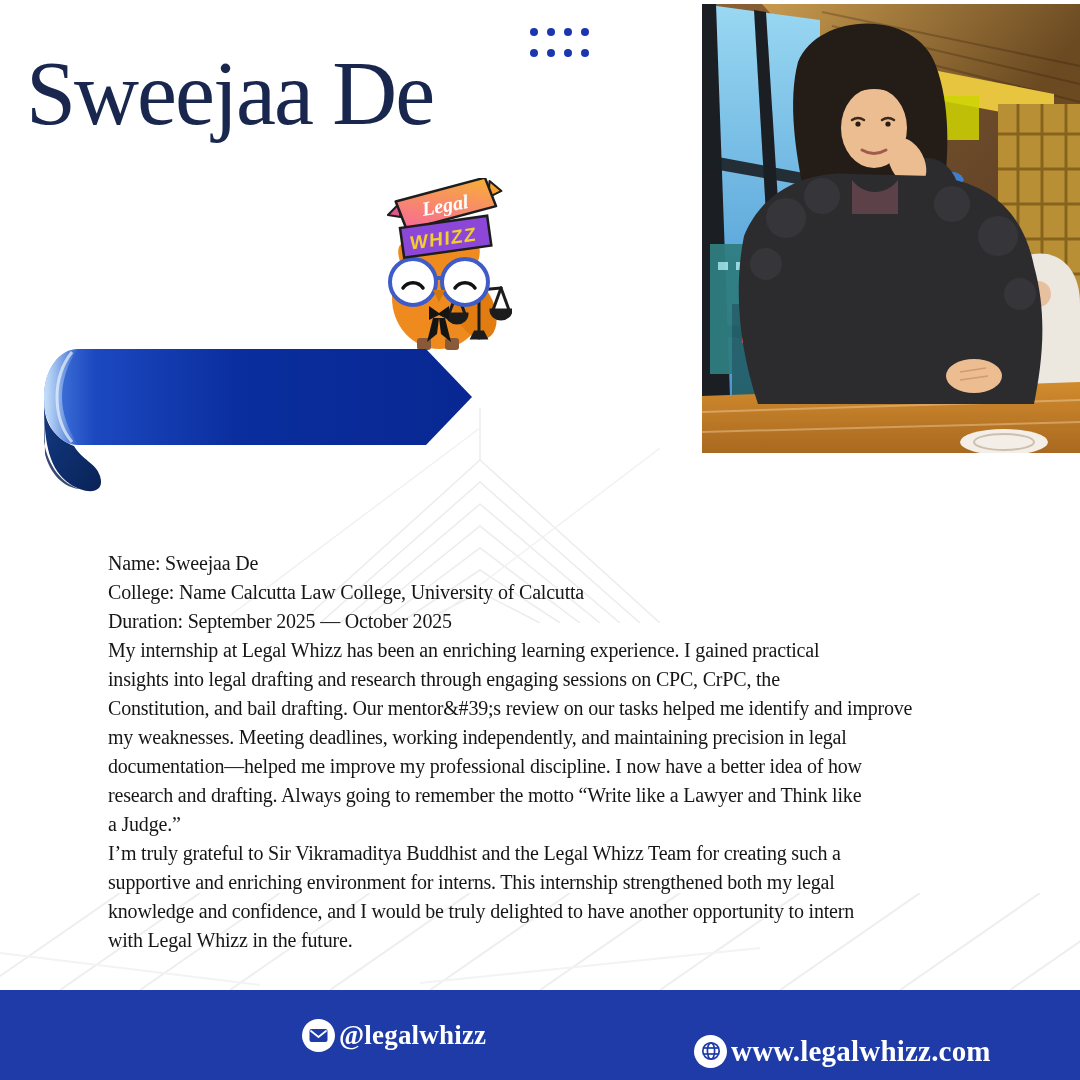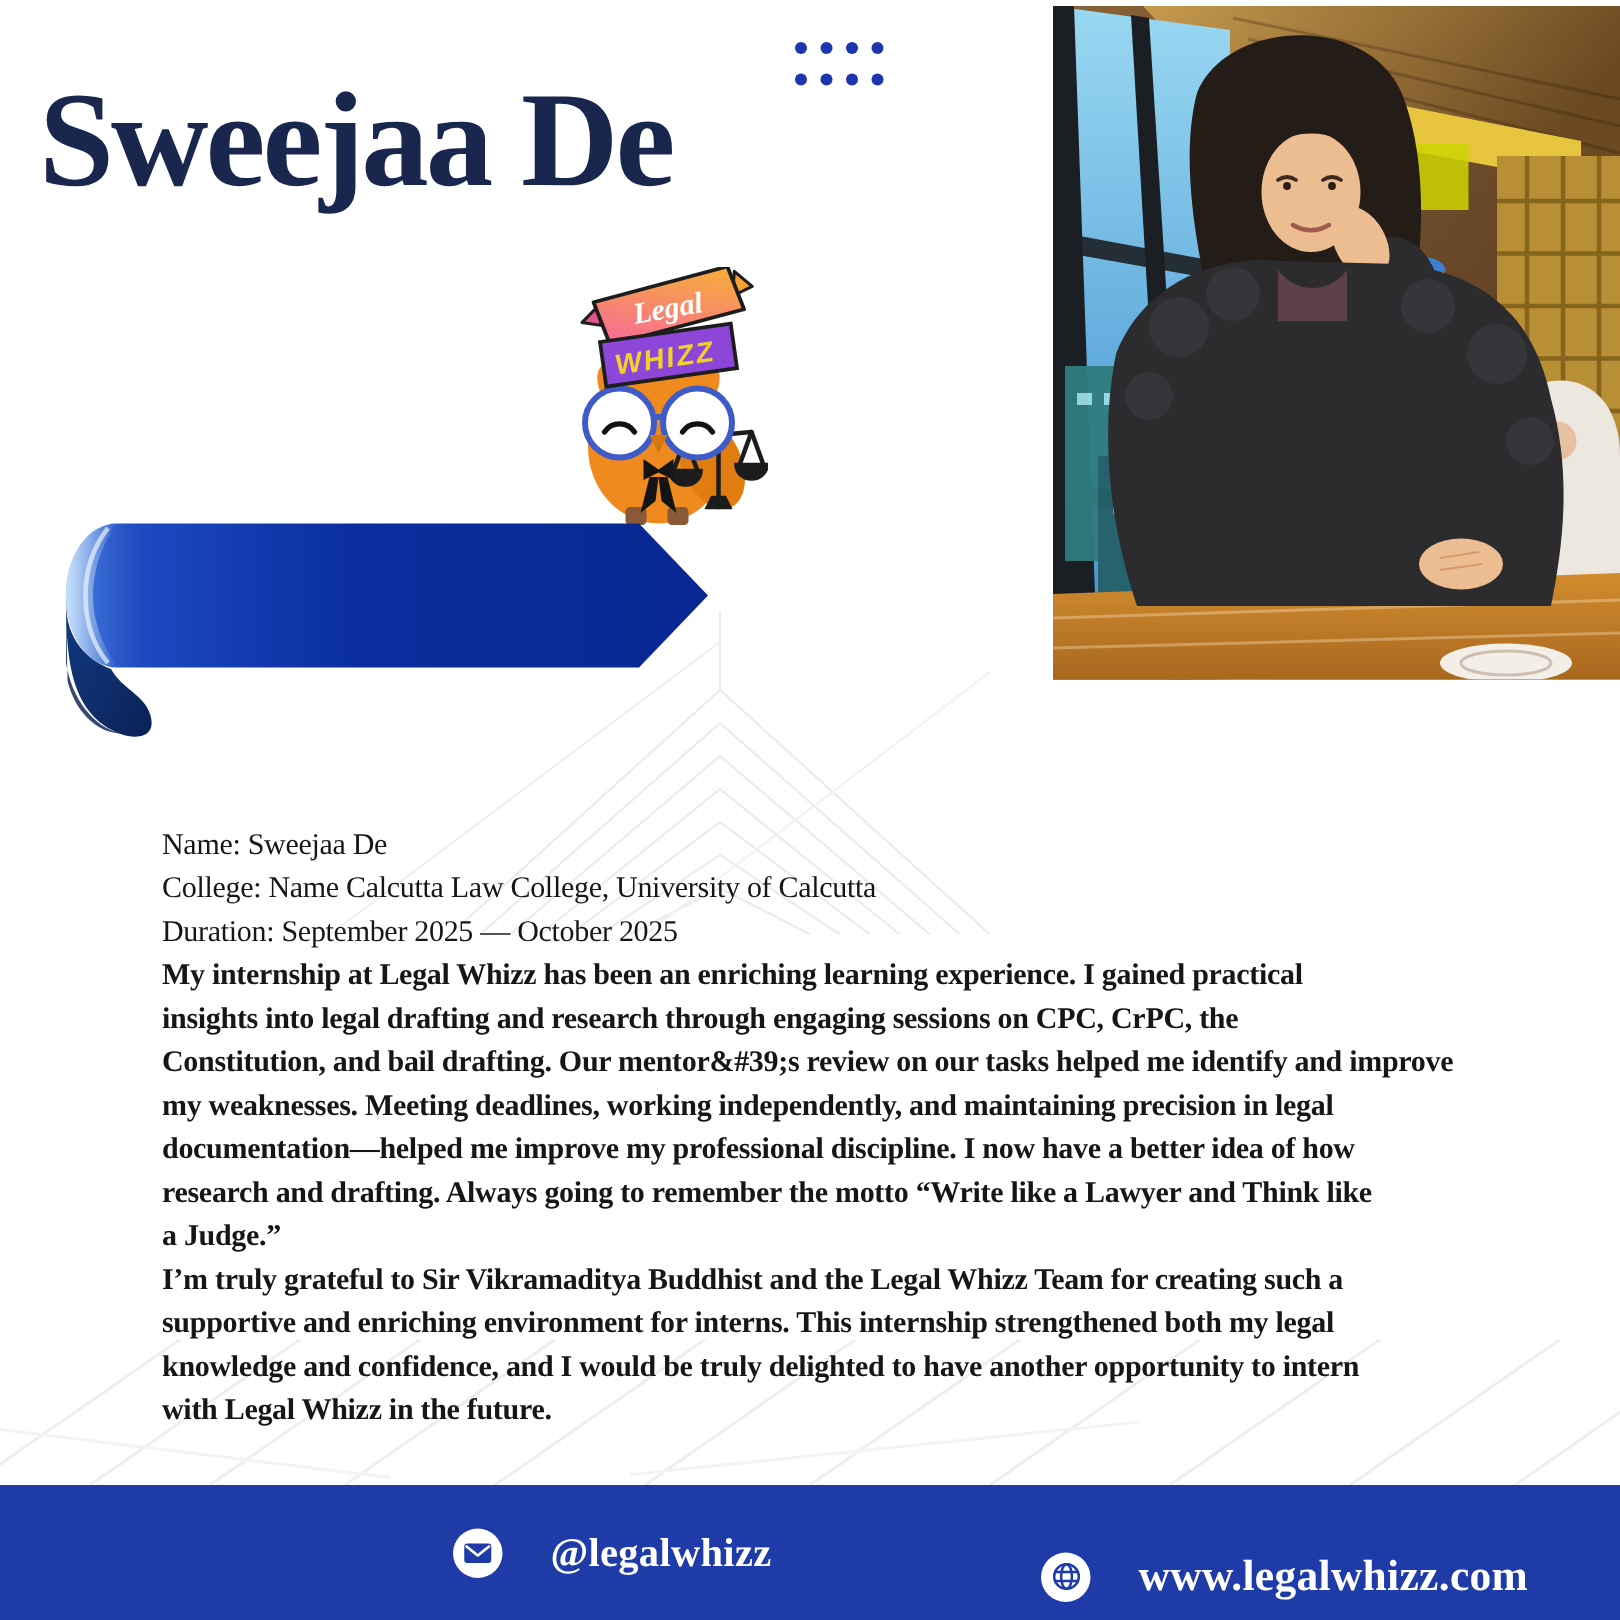--- a/index.html
+++ b/index.html
@@ -7,21 +7,21 @@
     position:relative; width:1080px; height:1080px; margin:0 auto;
     background:#ffffff; overflow:hidden;
     font-family:"Liberation Serif", serif;
   }
   .abs { position:absolute; }
   svg { display:block; }
 
   
   .page-title {
     left:26px; top:44px;
-    font-size:90px; font-weight:bold; letter-spacing:-2px;
+    font-size:90px; font-weight:normal; letter-spacing:-2px;
     color:#19274f; line-height:1.1;
   }
 
   
   .dots { left:530px; top:28px; display:flex; flex-direction:column; gap:13px; }
   .dots .row { display:flex; gap:9px; }
   .dots .dot { width:8px; height:8px; border-radius:50%; background:#1c36b0; }
 
   
   .photo {
@@ -35,28 +35,28 @@
   
   .ribbon { left:14px; top:342px; width:468px; height:162px; }
 
   
   .details {
     left:108px; top:525px; width:880px;
     font-size:20px; line-height:29px; color:#161616;
     letter-spacing:-0.2px;
     margin-top:24px;
   }
-  .details .pre { white-space:pre-line;font-weight:bold; }
+  .details .pre { white-space:pre-line; }
 
   
   .footer {
     left:0; top:990px; width:1080px; height:90px;
     background:#1e3ba8; color:#ffffff;
   }
-  .footer .contact { position:absolute; top:0; height:90px; display:flex; align-items:center; gap:32px; }
+  .footer .contact { position:absolute; top:0; height:90px; display:flex; align-items:center; gap:4px; }
   .footer .c1 { left:302px; }
   .footer .c2 { left:694px;margin-top:16px; }
   .footer .badge {
     width:33px; height:33px; border-radius:50%; background:#ffffff;
     display:flex; align-items:center; justify-content:center; flex:0 0 auto;
   }
   .footer .label { font-size:27px; font-weight:600; letter-spacing:0.2px; }
   .footer .c2 .label { font-size:29px; }
 
   .pattern { pointer-events:none; }

